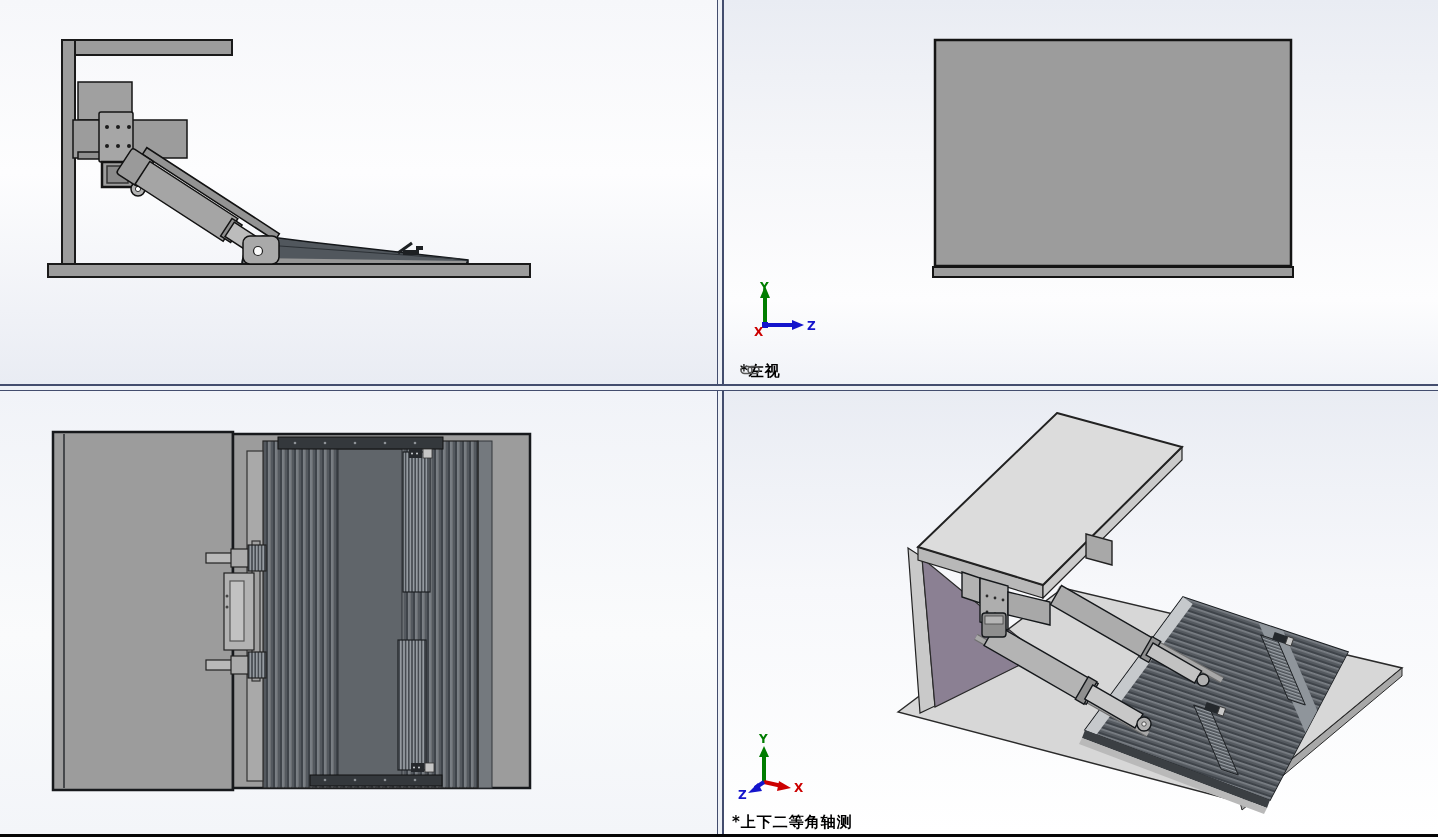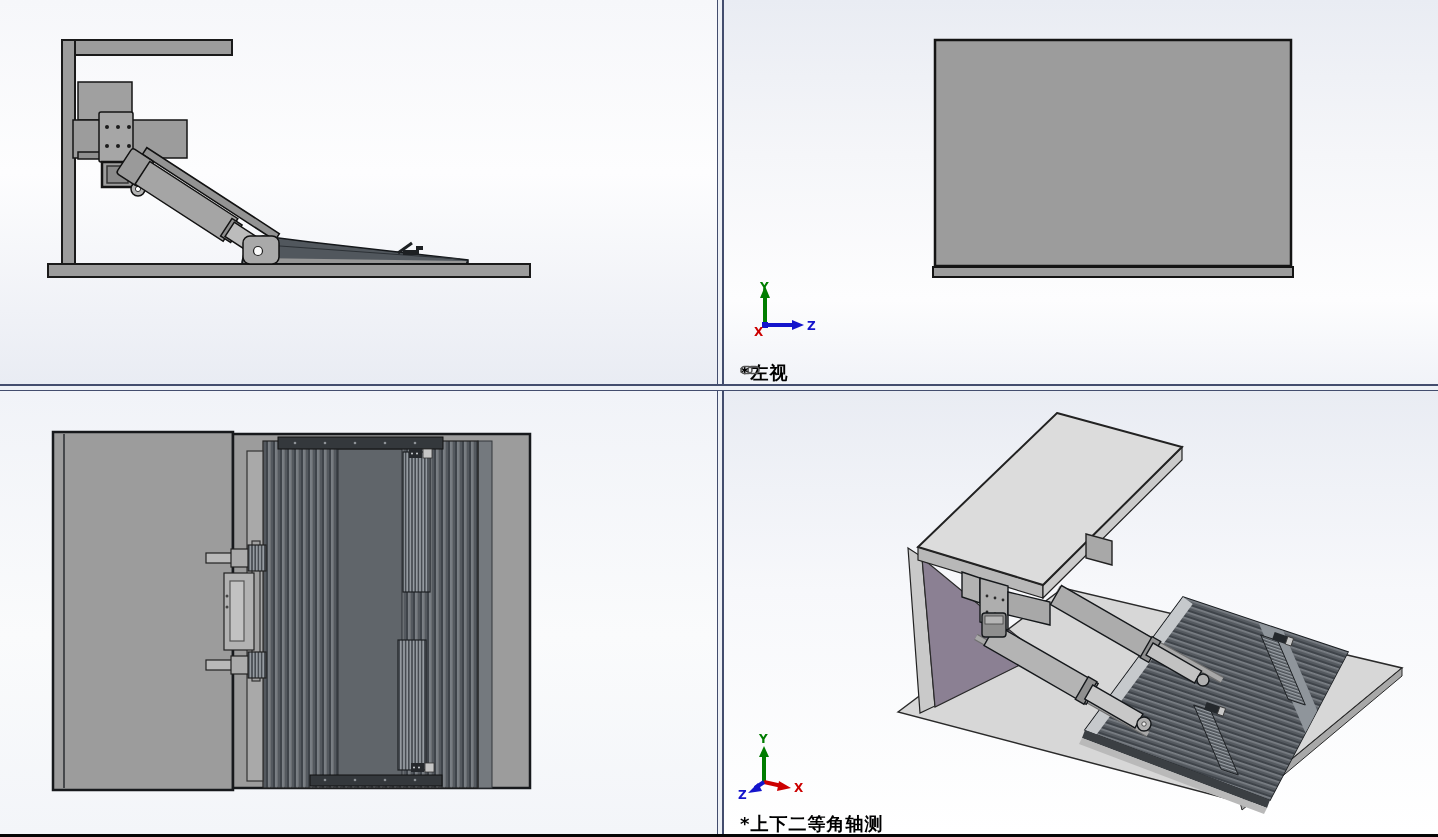--- a/index.html
+++ b/index.html
@@ -10,21 +10,21 @@
   .vp-tr{left:724px;top:0;width:714px;height:384px;background:linear-gradient(to bottom,#e9ecf3 0%,#f5f6f9 40%,#fdfdfe 78%,#f1f3f8 100%);}
   .vp-bl{left:0;top:391px;width:717px;height:443px;background:linear-gradient(to bottom,#f1f3f8 0%,#fafbfc 55%,#f3f5f9 100%);}
   .vp-br{left:724px;top:391px;width:714px;height:443px;background:linear-gradient(to bottom,#e9ecf3 0%,#f7f8fb 45%,#ffffff 100%);}
   .viewport svg{position:absolute;left:0;top:0;display:block;}
   .split-v{position:absolute;left:717px;top:0;width:7px;height:834px;
     background:linear-gradient(to right,#434d6e 0,#434d6e 1.5px,#eef1f6 1.5px,#eef1f6 5.5px,#434d6e 5.5px,#434d6e 7px);}
   .split-h{position:absolute;left:0;top:384px;width:1438px;height:7px;
     background:linear-gradient(to bottom,#434d6e 0,#434d6e 1.5px,#eef1f6 1.5px,#eef1f6 5.5px,#434d6e 5.5px,#434d6e 7px);}
   .bottom-bar{position:absolute;left:0;top:834px;width:1438px;height:3px;background:#050505;}
   .vp-label{position:absolute;display:flex;align-items:center;gap:4px;color:#000;
-    font-size:18px;font-weight:bold;letter-spacing:1px;white-space:nowrap;}
+    font-size:15px;font-weight:bold;letter-spacing:1px;white-space:nowrap;}
   .vp-label .txt{line-height:1;}
 </style>
 </head>
 <body>
 
 <div id="stage">
 
   <div class="viewport vp-tl">
     <svg width="717" height="384" viewBox="0 0 717 384">
       <g stroke="#1a1a1a" stroke-width="2">
@@ -267,21 +267,21 @@
         <polygon points="40,355 35,366 45,366" fill="#007d00"></polygon>
         <line x1="40" y1="391" x2="58" y2="395" stroke-width="4" stroke="#cc0000"></line>
         <polygon points="67,397 55,390 53,400" fill="#cc0000"></polygon>
         <line x1="40" y1="391" x2="31" y2="397" stroke-width="4" stroke="#1414cc"></line>
         <polygon points="24,402 34,392 38,400" fill="#1414cc"></polygon>
         <text x="35" y="352" font-size="12" font-weight="bold" fill="#007d00">Y</text>
         <text x="70" y="401" font-size="12" font-weight="bold" fill="#cc0000">X</text>
         <text x="14" y="408" font-size="12" font-weight="bold" fill="#1414cc">Z</text>
       </g>
     </svg>
-    <div class="vp-label" style="left:16px;top:424px;">
+    <div class="vp-label" style="left:8px;top:424px;">
       <span class="txt">*上下二等角轴测</span>
     </div>
   </div>
 
   <div class="split-v"></div>
   <div class="split-h"></div>
   <div class="bottom-bar"></div>
 </div>
 
 </body></html>

